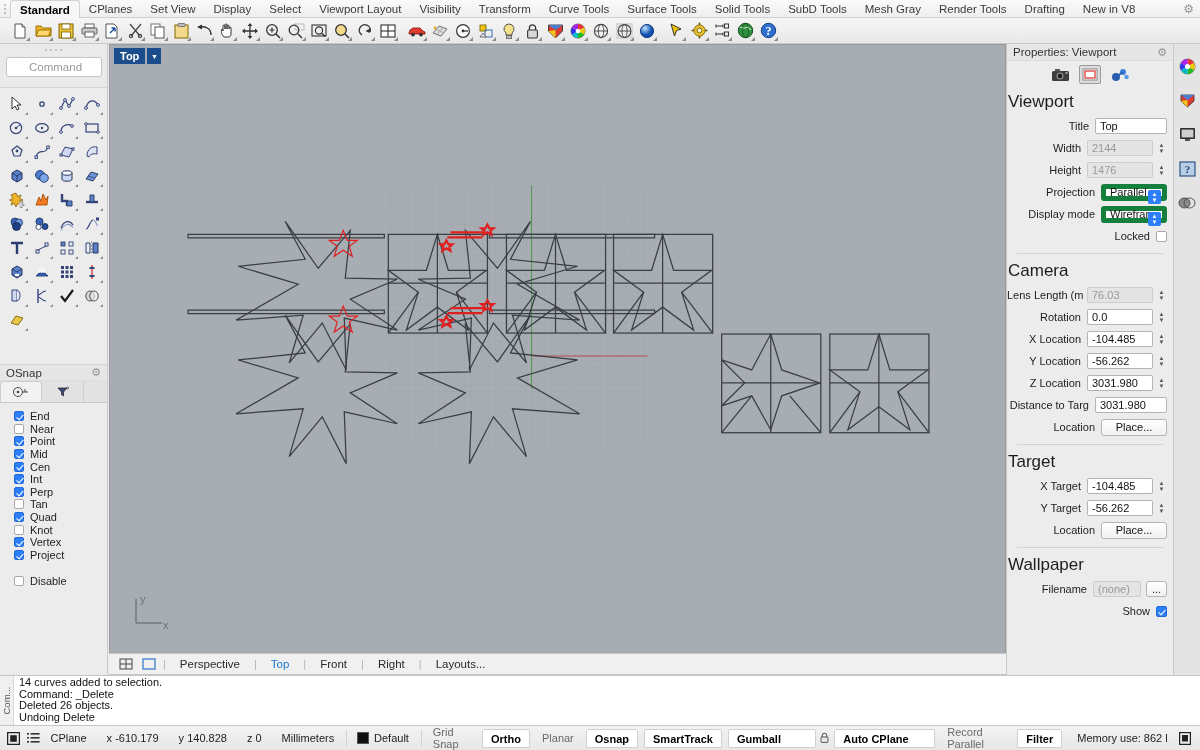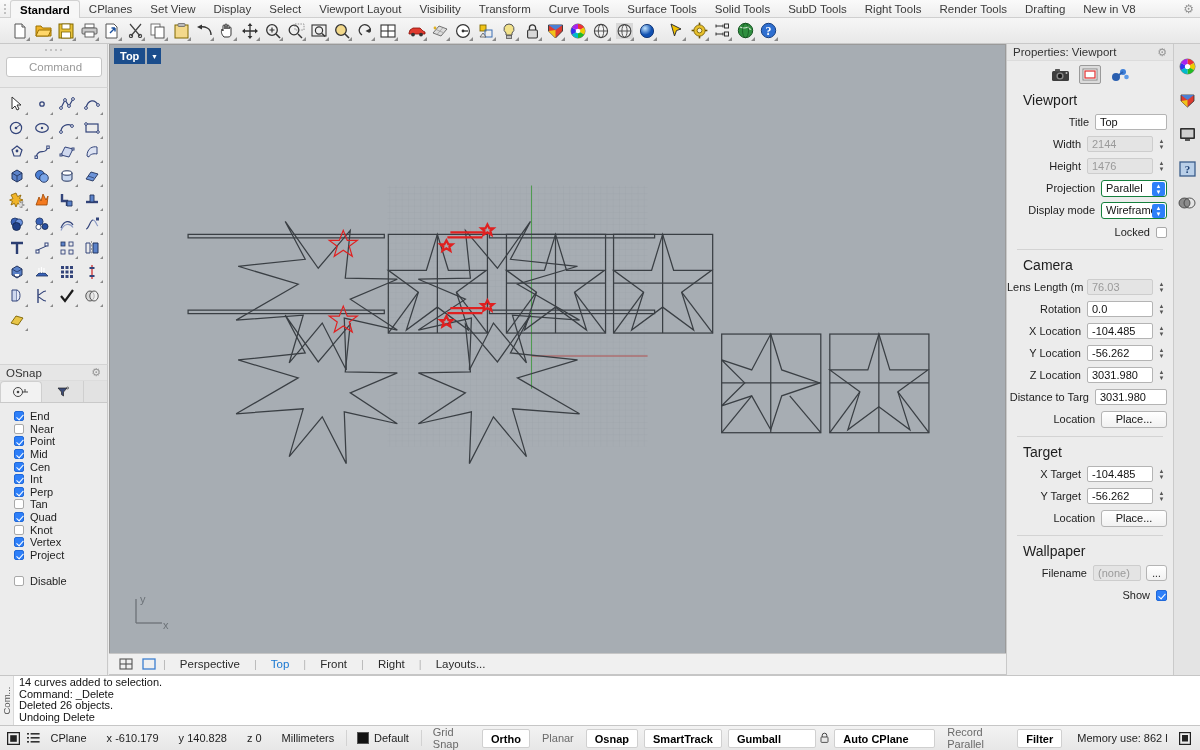--- a/index.html
+++ b/index.html
@@ -154,37 +154,37 @@
     overflow:hidden;
   }
   .props-hdr {
     height:17px; display:flex; align-items:center; padding:0 6px;
     font-size:11.5px; color:#333; background:#e6e6e6; border-bottom:1px solid #dcdcdc;
   }
   .props-hdr .gear { margin-left:auto; opacity:.45; font-size:11px;}
   .props-icons { height:26px; display:flex; align-items:center; justify-content:center; gap:8px; }
   .pi { width:22px; height:19px; display:flex; align-items:center; justify-content:center; }
   .pi.sel { border:1px solid #9a9a9a; background:#dcdcdc; border-radius:2px;}
-  .p-section { font-size:14px; color:#1d1d1d; padding:5px 0 3px 16px; }
+  .p-section { font-size:17px; color:#1d1d1d; padding:5px 0 3px 1px; }
   .p-row { display:flex; align-items:center; height:22px; padding-right:6px; }
   .p-lbl { flex:1; text-align:right; font-size:11px; color:#1d1d1d; padding-right:6px;
            white-space:nowrap; overflow:hidden; }
   .p-fld {
     width:66px; height:16px; background:#fff; border:1px solid #b4b4b4; border-radius:2px;
     font-size:11px; color:#111; padding:0 4px; line-height:15px; flex:none;
   }
   .p-fld.ro { background:#e4e4e4; color:#9a9a9a; border-color:#cdcdcd; }
   .p-fld.wide { width:72px; }
   .p-spin {
     width:11px; height:16px; margin-left:3px; flex:none;
     display:flex; flex-direction:column; align-items:center; justify-content:center;
     color:#555; font-size:6px; line-height:6px;
   }
   .p-sel {
-    width:66px; height:17px; background:#fff; border:1px solid #15803d; border-radius:3px;
+    width:66px; height:17px; background:#fff; border:5px solid #15803d; border-radius:3px;
     font-size:11px; color:#111; padding:0 4px; line-height:16px; position:relative; flex:none;
     display:flex; align-items:center;
   }
   .p-sel .arrows {
     position:absolute; right:1px; top:1px; width:13px; height:14px; background:#2d7ff9;
     border-radius:2px; color:#fff; font-size:6px; line-height:6px;
     display:flex;flex-direction:column;align-items:center;justify-content:center;
   }
   .p-btn {
     width:66px; height:17px; background:linear-gradient(#fff,#f1f1f1);
@@ -257,21 +257,21 @@
         <div class="menu-item">Set View</div>
         <div class="menu-item">Display</div>
         <div class="menu-item">Select</div>
         <div class="menu-item">Viewport Layout</div>
         <div class="menu-item">Visibility</div>
         <div class="menu-item">Transform</div>
         <div class="menu-item">Curve Tools</div>
         <div class="menu-item">Surface Tools</div>
         <div class="menu-item">Solid Tools</div>
         <div class="menu-item">SubD Tools</div>
-        <div class="menu-item">Right Tools</div>
+        <div class="menu-item">Mesh Gray</div>
         <div class="menu-item">Render Tools</div>
         <div class="menu-item">Drafting</div>
         <div class="menu-item">New in V8</div>
       </div>
     <div class="gear-right">⚙</div>
   </div>
 
   <div class="toolbar" id="toolbar-row">
       <div class="tb-btn">
         <svg width="16" height="16" viewBox="0 0 16 16">

